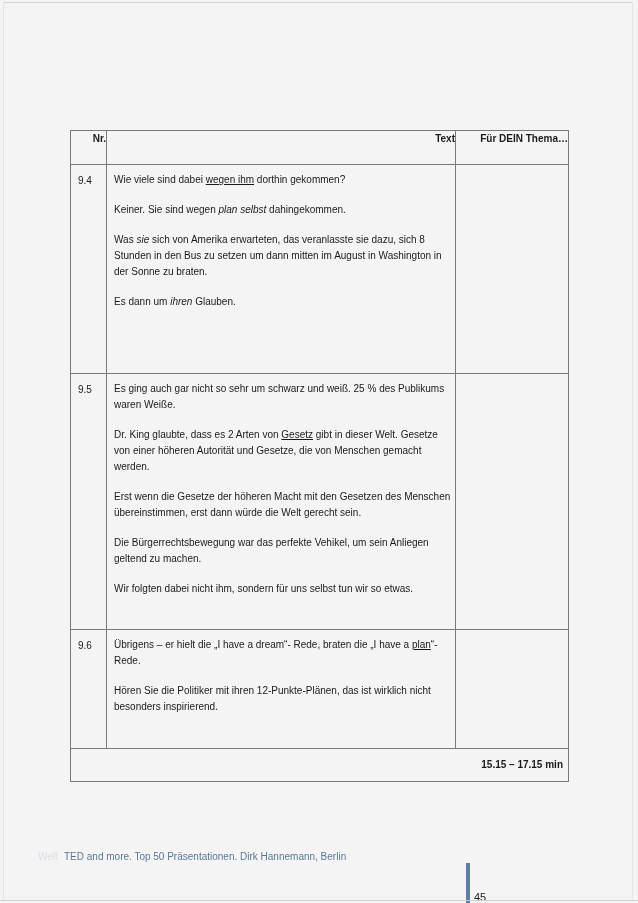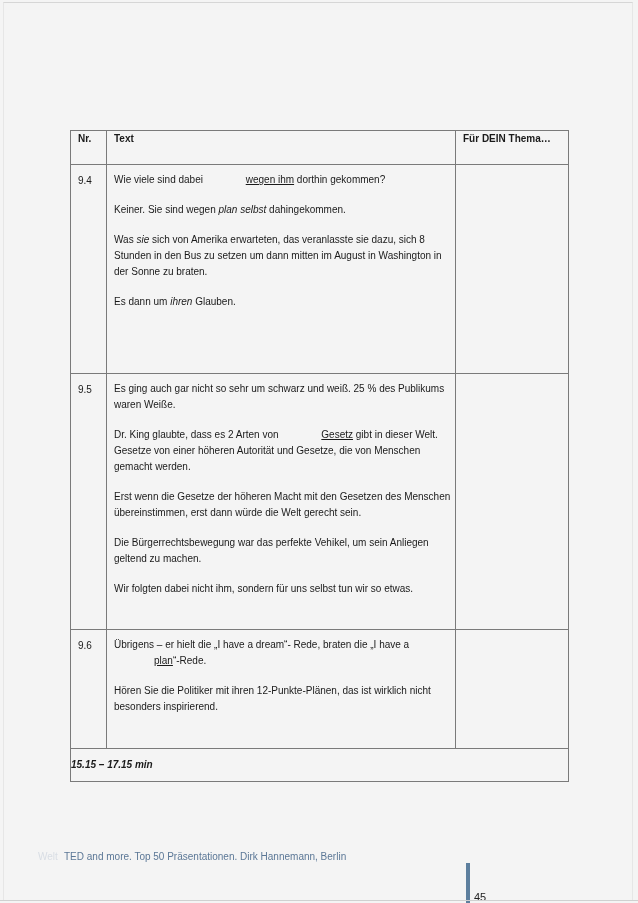--- a/index.html
+++ b/index.html
@@ -18,31 +18,31 @@
     position:absolute; left:70px; top:130px; width:498px;
     border-collapse:collapse; table-layout:fixed;
     font-size:10px; line-height:16px;
   }
   table.doc-table td {
     border:1px solid #7a7a7a; vertical-align:top; padding:0;
   }
   .col-nr { width:36px; }
   .col-text { width:349px; }
   .col-theme { width:113px; }
-  .hdr td { height:33px; font-weight:bold; vertical-align:middle; }
+  .hdr td { height:33px; font-weight:bold; vertical-align:middle;text-align:right; }
   .hdr td div { padding-left:7px; }
   .cell-nr { padding:8px 0 0 7px !important; }
   .cell-text { padding:7px 4px 0 7px !important; }
   .para { margin:0 0 14px 0; }
-  u { text-decoration:underline;margin-left:40px; }
+  u { text-decoration:underline; }
   .row-94 td { height:200px; }
   .row-95 td { height:247px; }
   .row-96 td { height:110px; }
   .footer-row td { height:32px; }
-  .time-cell { text-align:left; font-weight:bold; padding-right:5px !important; vertical-align:middle !important;font-style:italic; }
+  .time-cell { text-align:right; font-weight:bold; padding-right:5px !important; vertical-align:middle !important; }
   .foot-blog {
     position:absolute; left:38px; top:851px; font-size:10px; color:#d8dde4;
   }
   .foot-title {
     position:absolute; left:64px; top:851px; font-size:10px; color:#5b7796;
   }
   .page-bar {
     position:absolute; left:466px; top:863px; width:4px; height:40px; background:#5d7f9e;
   }
   .page-num {

